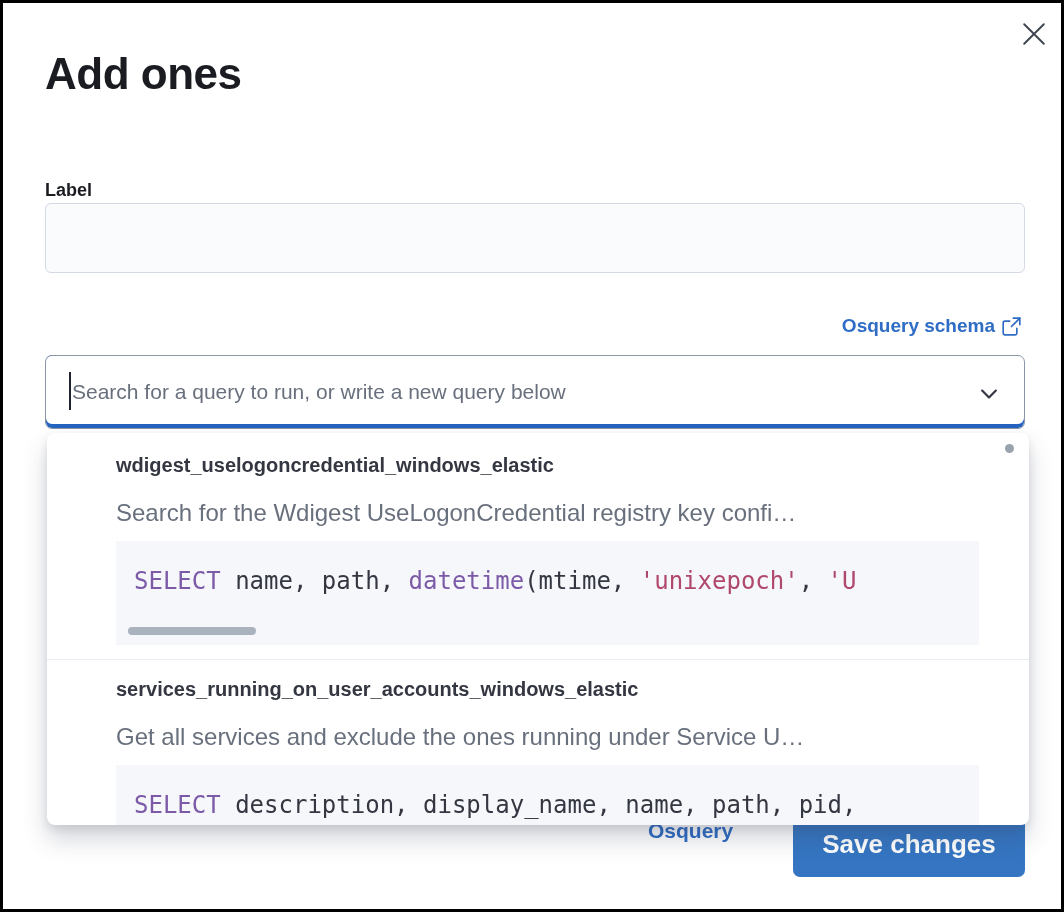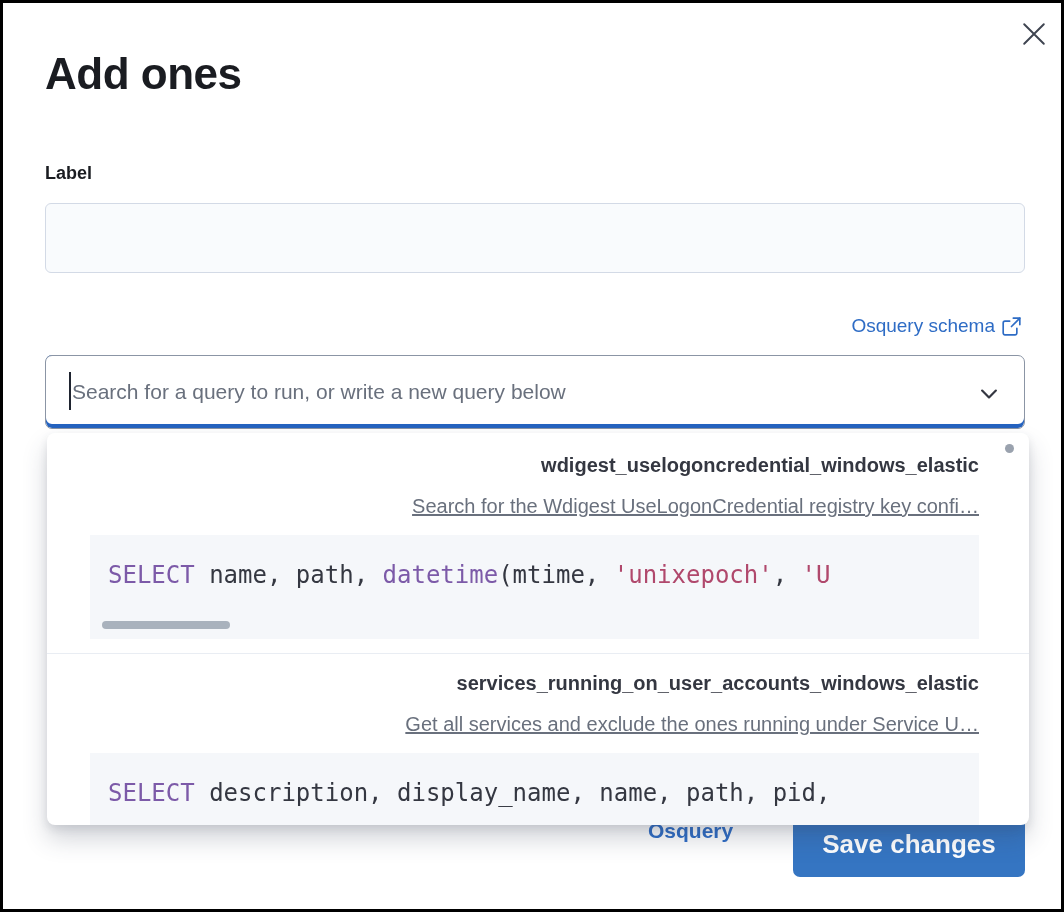--- a/index.html
+++ b/index.html
@@ -31,37 +31,37 @@
   }
 
   
   .modal-title{
     position:absolute;left:42px;top:46px;
     font-size:44px;font-weight:700;letter-spacing:-0.5px;color:var(--title_dark);
   }
 
   
   .field-label{
-    position:absolute;left:42px;top:160px;
+    position:absolute;left:42px;top:177px;
     font-size:18px;font-weight:700;color:var(--title_dark);
   }
   .label-input{
     position:absolute;left:42px;top:200px;width:980px;height:70px;
     background:#f9fbfd;border:1px solid var(--border_light);border-radius:6px;
     font-size:20px;padding:0 16px;color:var(--text_dark);outline:none;
   }
 
   
   .query-label{
     position:absolute;left:42px;top:312px;
     font-size:19px;font-weight:700;color:var(--link_blue);margin-top:36px;
   }
   .schema-link{
     position:absolute;right:40px;top:312px;
-    font-size:19px;font-weight:400;color:var(--link_blue);
+    font-size:19px;font-weight:700;color:var(--link_blue);
     text-decoration:none;display:flex;align-items:center;gap:7px;cursor:pointer;
   }
   .schema-link svg{display:block;}
 
   
   .combobox{
     position:absolute;left:42px;top:352px;width:980px;height:74px;
     background:#fff;border:1px solid var(--border_mid);border-radius:7px;
     box-shadow:inset 0 -4px 0 var(--focus_underline);
     display:flex;align-items:center;
@@ -94,28 +94,28 @@
   
   .dropdown{
     position:absolute;left:44px;top:430px;width:982px;height:392px;z-index:10;
     background:#fff;border-radius:8px;overflow:hidden;
     box-shadow:0 14px 24px rgba(55,65,85,.22), 0 4px 8px rgba(55,65,85,.12);
   }
   .vscroll-dot{
     position:absolute;right:15px;top:11px;width:9px;height:9px;border-radius:50%;
     background:#9aa2ae;
   }
-  .option{padding:18px 50px 14px 43px;cursor:pointer;text-align:right;}
+  .option{padding:18px 50px 14px 69px;cursor:pointer;}
   .option .opt-title{
     font-size:20px;font-weight:700;color:var(--text_dark);line-height:28px;
     white-space:nowrap;overflow:hidden;
   }
   .option .opt-desc{
-    margin-top:14px;font-size:20px;color:var(--text_gray);line-height:27px;
-    white-space:nowrap;overflow:hidden;text-decoration:underline;
+    margin-top:20px;font-size:24px;color:var(--text_gray);line-height:27px;
+    white-space:nowrap;overflow:hidden;
   }
   .code-block{
     position:relative;margin-top:15px;height:104px;background:var(--code_bg);
     overflow:hidden;
   }
   .code-line{
     position:absolute;left:18px;top:26px;
     font-family:"DejaVu Sans Mono", monospace;font-size:24px;white-space:pre;
   }
   .tok-keyword{color:var(--keyword_purple);}

